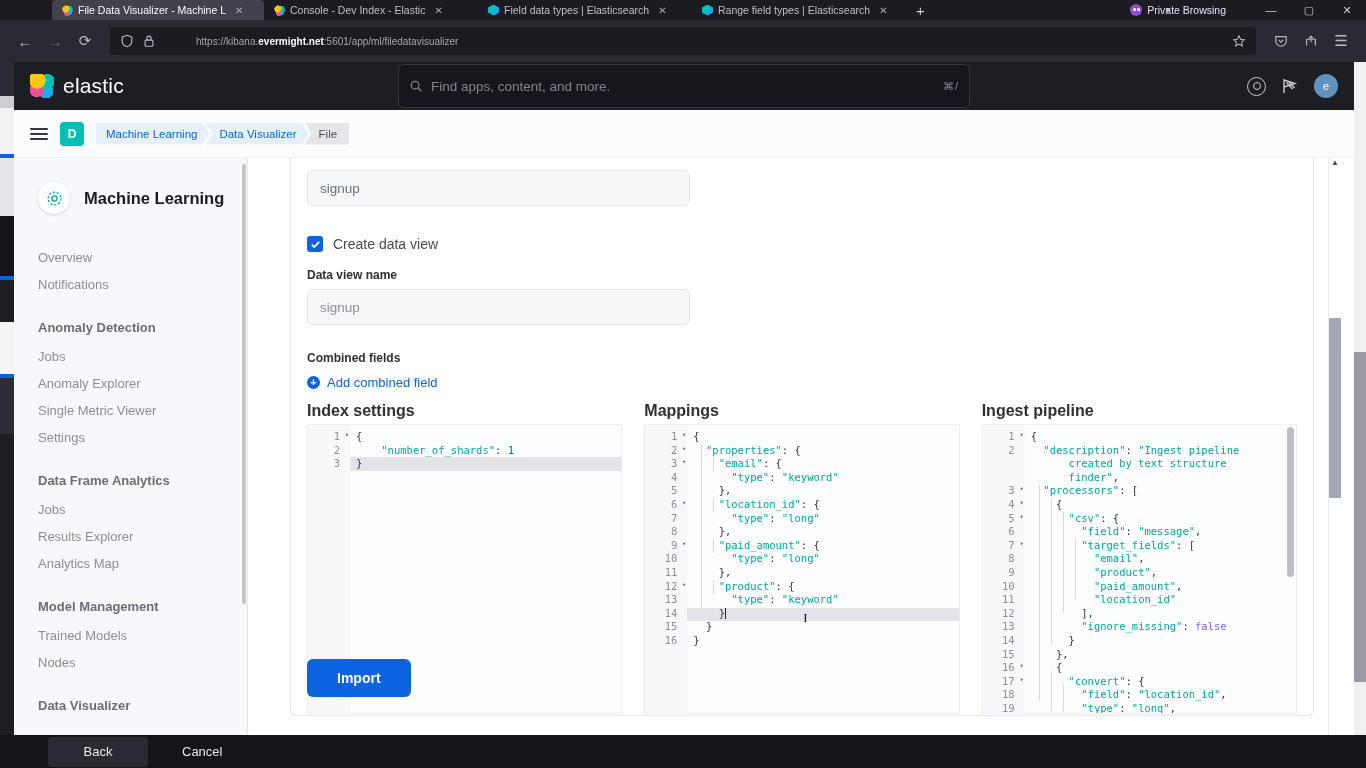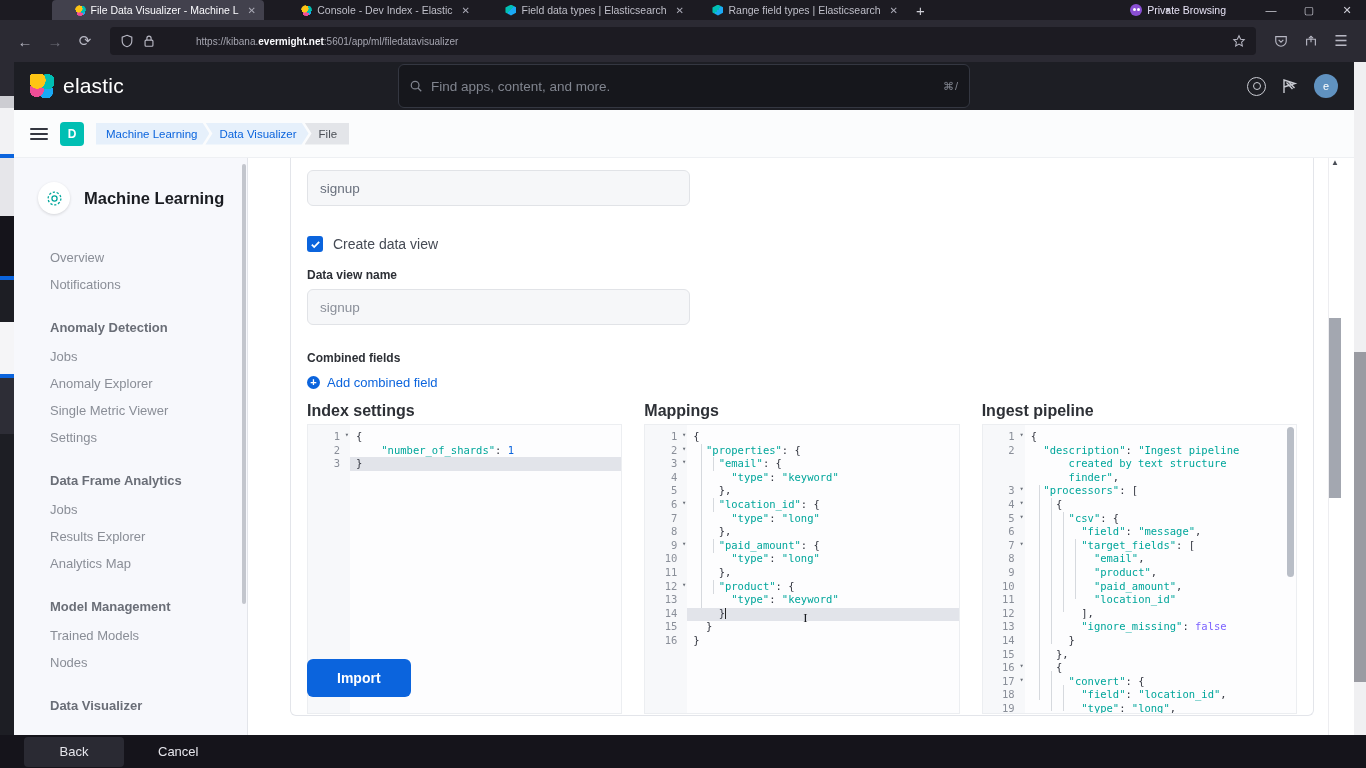--- a/index.html
+++ b/index.html
@@ -16,21 +16,20 @@
   .tabstrip {
     position: absolute; left: 0; top: 0; width: 1366px; height: 20px;
     background: #1c1b22;
     display: flex; align-items: center;
   }
   .tab {
     height: 20px; display: flex; align-items: center; gap: 5px;
     padding: 0 8px 0 10px; font-size: 10.5px; color: #bfbfc9;
     white-space: nowrap; overflow: hidden;
     position: relative;
-    justify-content: flex-end;
   }
   .tab.active { background: #42414d; color: #fbfbfe; border-radius: 4px 4px 0 0; }
   .tab-fav { width: 11px; height: 11px; flex: 0 0 11px; position: relative; }
   .fav-elastic {
     background: radial-gradient(circle at 35% 35%, #fec514 0 36%, transparent 37%),
                 radial-gradient(circle at 68% 38%, #00bfb3 0 34%, transparent 35%),
                 radial-gradient(circle at 45% 70%, #f04e98 0 33%, transparent 34%),
                 radial-gradient(circle at 62% 66%, #1ba9f5 0 32%, transparent 33%);
     border-radius: 50%;
   }
@@ -152,21 +151,21 @@
     width: 234px; flex: 0 0 234px; background: #f7f8fc; padding: 18px 0 0 0;
     position: relative; overflow: hidden;
   }
   .side-title { display: flex; align-items: center; gap: 14px; padding: 6px 0 0 24px; }
   .side-title-ico {
     width: 32px; height: 32px; border-radius: 50%; background:#fff;
     box-shadow: 0 1px 3px rgba(0,0,0,.14);
     display:flex; align-items:center; justify-content:center;
   }
   .side-title-txt { font-size: 16.5px; font-weight: 700; color:#1a1c21; }
-  .side-list { padding: 30px 0 0 36px; }
+  .side-list { padding: 30px 0 0 24px; }
   .side-group { font-size: 13px; font-weight: 700; color:#6a6e77; margin: 22px 0 8px; }
   .side-item { font-size: 13px; color:#8a8e97; line-height: 27px; }
   .side-scroll {
     position:absolute; right: 2px; top: 6px; width: 4px; height: 440px;
     background:#c3c6cd; border-radius:2px;
   }
   .side-divider { position:absolute; right:0; top:0; bottom:0; width:1px; background:#e3e5ea; }
 
   
   .k-main { flex: 1; position: relative; background:#fff; overflow: hidden; padding: 0; }
@@ -253,21 +252,21 @@
   .outer-scroll { position:absolute; right: 0; top: 62px; width: 12px; bottom: 16px; background:#f0f0f2; }
   .outer-thumb { position:absolute; left:0; width:12px; background:#9a9ba2; }
   .footerstrip {
     position:absolute; left:0; bottom:0; width:1366px; height:33px; background:#15141b;
     display:flex; align-items:center;
   }
   .fbtn {
     height: 30px; display:flex; align-items:center; justify-content:center;
     color:#e6e6ec; font-size: 13px;
   }
-  .fbtn.boxed { width: 100px; background:#2a2a33; border-radius:4px; margin-left: 24px; }
+  .fbtn.boxed { width: 100px; background:#2a2a33; border-radius:4px; margin-left: 48px; }
   .fbtn.plain { margin-left: 34px; }
 </style>
 </head>
 <body>
 
 <div class="browser">
 
   <div class="tabstrip">
     <div style="width:52px"></div>
     <div class="tab active" style="width:212px">

